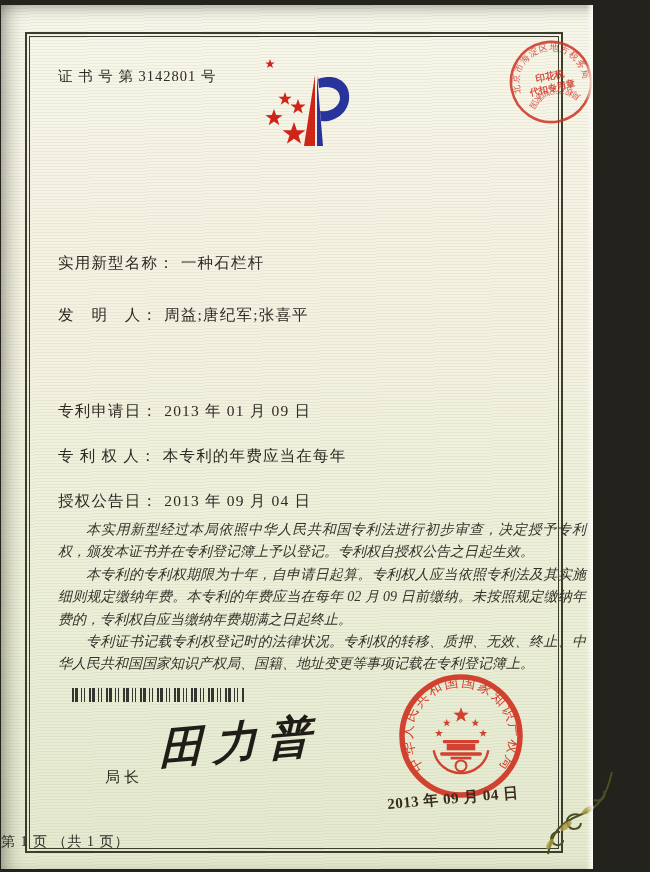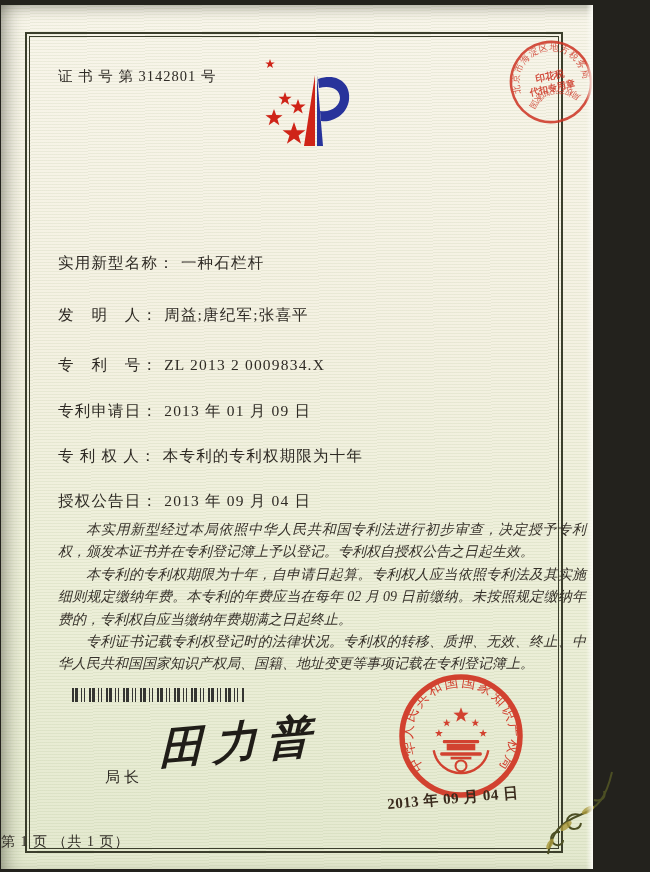--- a/index.html
+++ b/index.html
@@ -86,28 +86,25 @@
     <path d="M 71,24 C 92,17 104,30 102,45 C 100,60 85,68 74,66 L 73,56 C 85,58 93,50 93,43 C 93,33 82,30 72,33 Z" fill="#28339b"></path>
   </svg>
 
 
   <div class="field-row" style="top:248px">
     <span class="f-label">实用新型名称：</span><span class="f-value">一种石栏杆</span>
   </div>
   <div class="field-row" style="top:300px">
     <span class="f-label">发　明　人：</span><span class="f-value">周益;唐纪军;张喜平</span>
   </div>
-  <div class="field-row" style="top:350px">
-    <span class="f-label">专　利　号：</span><span class="f-value">ZL 2013 2 0009834.X</span>
-  </div>
   <div class="field-row" style="top:396px">
     <span class="f-label">专利申请日：</span><span class="f-value">2013 年 01 月 09 日</span>
   </div>
   <div class="field-row" style="top:441px">
-    <span class="f-label">专 利 权 人：</span><span class="f-value">本专利的专利权期限为十年</span>
+    <span class="f-label">专 利 权 人：</span><span class="f-value">本专利的年费应当在每年</span>
   </div>
   <div class="field-row" style="top:486px">
     <span class="f-label">授权公告日：</span><span class="f-value">2013 年 09 月 04 日</span>
   </div>
 
   <div class="paragraphs">
     <p>本实用新型经过本局依照中华人民共和国专利法进行初步审查，决定授予专利权，颁发本证书并在专利登记簿上予以登记。专利权自授权公告之日起生效。</p>
     <p>本专利的专利权期限为十年，自申请日起算。专利权人应当依照专利法及其实施细则规定缴纳年费。本专利的年费应当在每年 02 月 09 日前缴纳。未按照规定缴纳年费的，专利权自应当缴纳年费期满之日起终止。</p>
     <p>专利证书记载专利权登记时的法律状况。专利权的转移、质押、无效、终止、中华人民共和国国家知识产权局、国籍、地址变更等事项记载在专利登记簿上。</p>
   </div>

